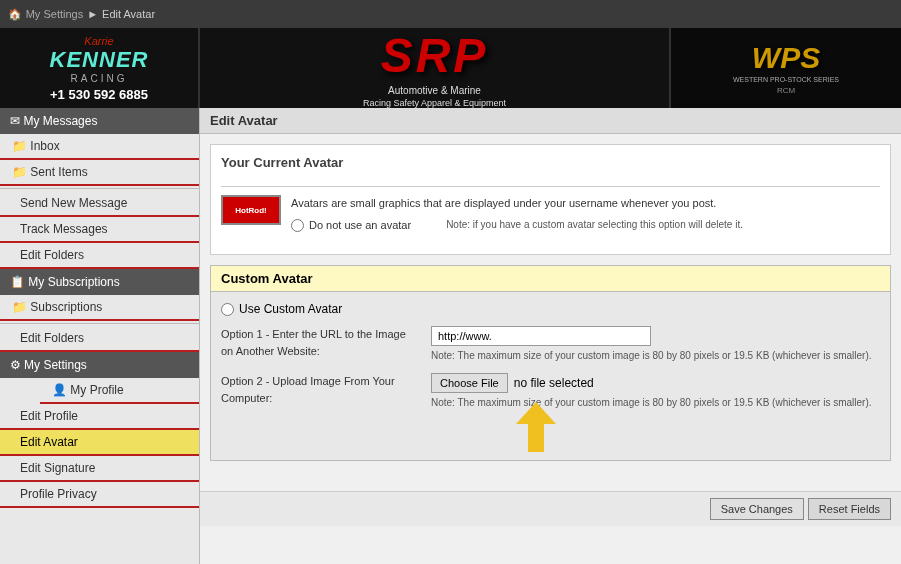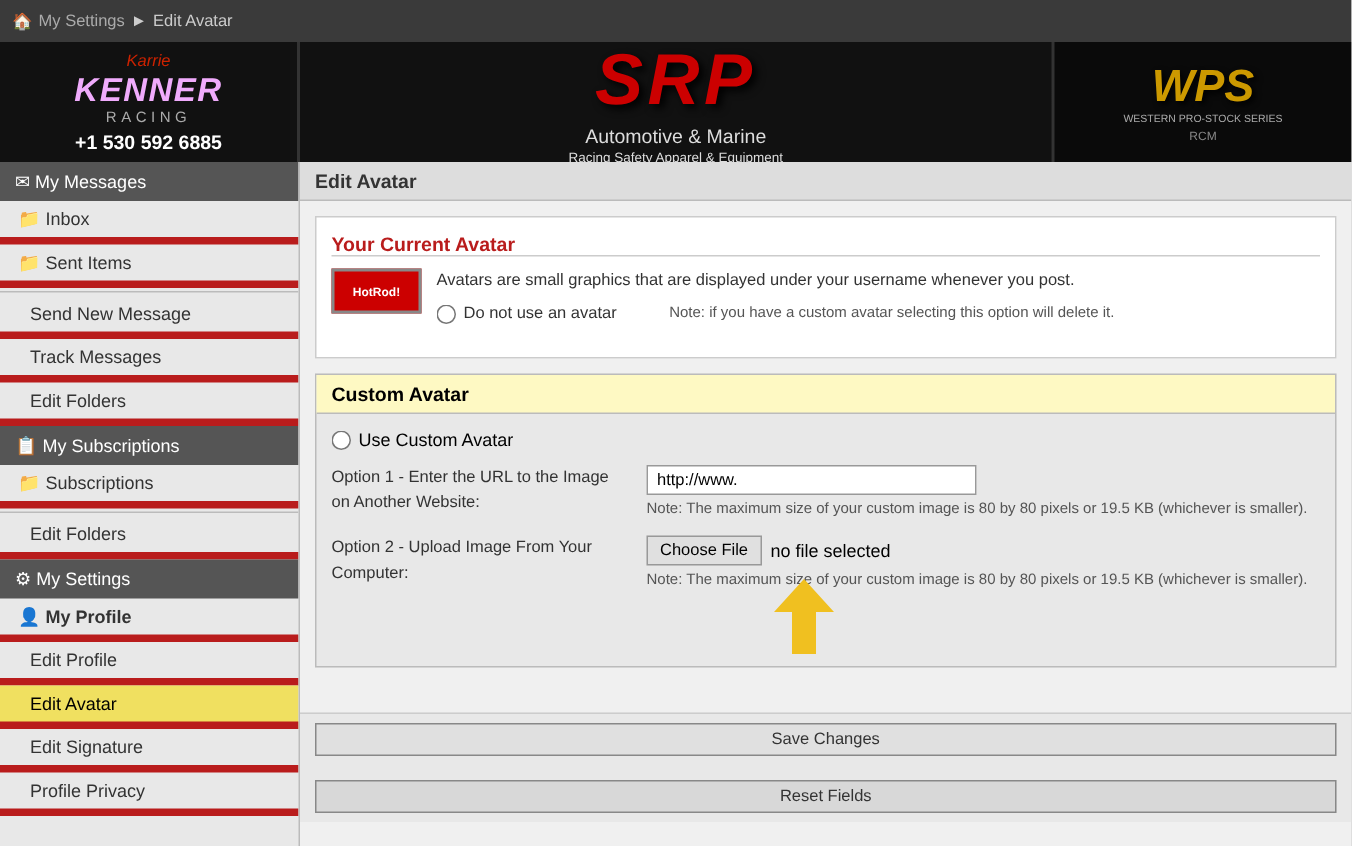--- a/index.html
+++ b/index.html
@@ -10,60 +10,60 @@
     .top-bar .breadcrumb { color: #ccc; font-size: 11px; display: flex; align-items: center; gap: 4px; }
     .top-bar .breadcrumb a { color: #aaa; text-decoration: none; }
 
     
     .banner { width: 100%; height: 80px; background: linear-gradient(135deg, #1a1a1a 0%, #2a2a2a 40%, #111 100%); display: flex; justify-content: center; overflow: hidden; position: relative; }
     .banner-inner { display: flex; align-items: center; width: 100%; height: 100%; }
     .banner-left { background: #111; width: 200px; height: 100%; display: flex; align-items: center; justify-content: center; border-right: 2px solid #333; }
     .banner-left .kenner { text-align: center; }
     .banner-center { flex: 1; background: #111; height: 100%; display: flex; align-items: center; justify-content: center; }
     .srp-logo { text-align: center; }
-    .banner-right { width: 200px; height: 100%; background: #0a0a0a; display: flex; align-items: center; justify-content: center; border-left: 2px solid #333; }
+    .banner-right { width: 232px; height: 100%; background: #0a0a0a; display: flex; align-items: center; justify-content: center; border-left: 2px solid #333; }
     .wps-logo { text-align: center; }
 
     
     .main-layout { display: flex; height: calc(564px - 28px - 80px); }
 
     
     .sidebar { width: 200px; background: #e8e8e8; border-right: 1px solid #bbb; overflow-y: auto; flex-shrink: 0; }
     .sidebar-section { margin-bottom: 0; }
     .sidebar-section-header { background: #555; color: #fff; padding: 6px 10px; font-size: 12px; font-weight: normal; }
-    .sidebar-item { padding: 5px 12px; color: #333; cursor: pointer; font-size: 12px; border-bottom: 5px solid #b91c1c; }
+    .sidebar-item { padding: 5px 12px; color: #333; cursor: pointer; font-size: 12px; border-bottom: 2px solid #b91c1c; }
     .sidebar-item.active { background: #f0e060; color: #000; }
     .sidebar-item.indent { padding-left: 20px; }
     .sidebar-divider { height: 1px; background: #bbb; margin: 2px 0; }
 
     
     .content { flex: 1; background: #f0f0f0; overflow-y: auto; }
     .content-header { background: #ddd; border-bottom: 1px solid #bbb; padding: 5px 10px; font-size: 13px; font-weight: bold; color: #333; }
-    .section-title { font-size: 13px; font-weight: bold; color: #b91c1c; border-bottom: 1px solid #ccc; padding-bottom: 0; margin-bottom: 8px; }
+    .section-title { font-size: 13px; font-weight: bold; color: #404040; border-bottom: 1px solid #ccc; padding-bottom: 16px; margin-bottom: 8px; }
 
     
     .avatar-display { display: flex; align-items: flex-start; gap: 10px; margin-bottom: 10px; }
     .avatar-img { width: 60px; height: 30px; background: #cc0000; display: flex; align-items: center; justify-content: center; font-size: 9px; color: #fff; font-weight: bold; border: 2px solid #888; }
     .avatar-text { font-size: 11px; color: #333; line-height: 1.6; }
     .radio-row { display: flex; align-items: center; gap: 5px; margin-top: 4px; }
     .radio-row input[type=radio] { margin: 0; }
 
     .use-custom-row { display: flex; align-items: center; gap: 5px; margin-bottom: 10px; }
 
     .option-row { display: flex; align-items: flex-start; gap: 10px; margin-bottom: 10px; justify-content: space-between; }
     .option-label { width: 200px; font-size: 11px; color: #333; line-height: 1.5; }
     .option-input-area { flex: 1; }
     .option-input-area input[type=text] { width: 220px; padding: 3px 6px; font-size: 11px; border: 1px solid #999; }
     .note-text { font-size: 10px; color: #555; margin-top: 3px; line-height: 1.4; }
 
     .file-upload-row { display: flex; align-items: center; gap: 6px; }
     .choose-file-btn { padding: 3px 8px; font-size: 11px; background: #e0e0e0; border: 1px solid #999; cursor: pointer; }
 
     
-    .action-buttons { display: flex; justify-content: flex-end; gap: 16px; padding: 6px 10px; border-top: 1px solid #ccc; background: #e8e8e8; flex-direction: column; }
+    .action-buttons { display: flex; justify-content: flex-end; gap: 4px; padding: 6px 10px; border-top: 1px solid #ccc; background: #e8e8e8; }
     .btn { padding: 4px 10px; font-size: 11px; border: 1px solid #888; cursor: pointer; background: #d8d8d8; color: #333; }
     .btn-primary { background: #e0e0e0; }
     .white-box { background: #fff; border: 1px solid #ccc; margin: 10px; padding: 10px; }
 
     
     .upload-area { position: relative; padding-bottom: 30px; }
   </style>
 </head>
 <body>
 
@@ -74,29 +74,29 @@
     <span>►</span>
     <span>Edit Avatar</span>
   </div>
 </div>
 
 <div class="banner">
   <div class="banner-inner">
     <div class="banner-left">
       <div class="kenner">
         <div style="font-style:italic;font-size:11px;color:#cc2200;">Karrie</div>
-        <div style="font-size:22px;font-weight:900;color:#f0abfc;font-style:italic;letter-spacing:1px;">KENNER</div>
+        <div style="font-size:22px;font-weight:900;color:#5eead4;font-style:italic;letter-spacing:1px;">KENNER</div>
         <div style="font-size:10px;color:#aaa;letter-spacing:3px;">RACING</div>
         <div style="font-size:13px;color:#fff;font-weight:bold;margin-top:3px;">+1 530 592 6885</div>
       </div>
     </div>
     <div class="banner-center">
       <div class="srp-logo">
         <div style="font-size:48px;font-weight:900;color:#cc0000;text-shadow:3px 3px 6px #000;font-style:italic;letter-spacing:3px;">SRP</div>
-        <div style="font-size:13px;color:#ddd;line-height:1.5;text-align:center;">Automotive &amp; Marine</div>
+        <div style="font-size:10px;color:#ddd;line-height:1.5;text-align:center;">Automotive &amp; Marine</div>
         <div style="font-size:9px;color:#ddd;text-align:center;">Racing Safety Apparel &amp; Equipment</div>
       </div>
     </div>
     <div class="banner-right">
       <div class="wps-logo">
         <div style="font-size:30px;font-weight:900;color:#cc9900;font-style:italic;text-shadow:2px 2px 4px #000;">WPS</div>
         <div style="font-size:7px;color:#aaa;text-align:center;line-height:1.4;">WESTERN PRO-STOCK SERIES</div>
         <div style="font-size:8px;color:#888;text-align:center;margin-top:2px;">RCM</div>
       </div>
     </div>
@@ -145,21 +145,21 @@
       <div class="sidebar-item indent">
         <span>Edit Folders</span>
       </div>
     </div>
 
     <div class="sidebar-section">
       <div class="sidebar-section-header">
         <span>⚙</span>
         <span>My Settings</span>
       </div>
-      <div class="sidebar-item" style="font-weight:bold;">
+      <div class="sidebar-item" style="font-weight:normal;margin-left:40px;">
         <span>👤</span>
         <span>My Profile</span>
       </div>
       <div class="sidebar-item indent">
         <span>Edit Profile</span>
       </div>
       <div class="sidebar-item indent active">
         <span>Edit Avatar</span>
       </div>
       <div class="sidebar-item indent">

